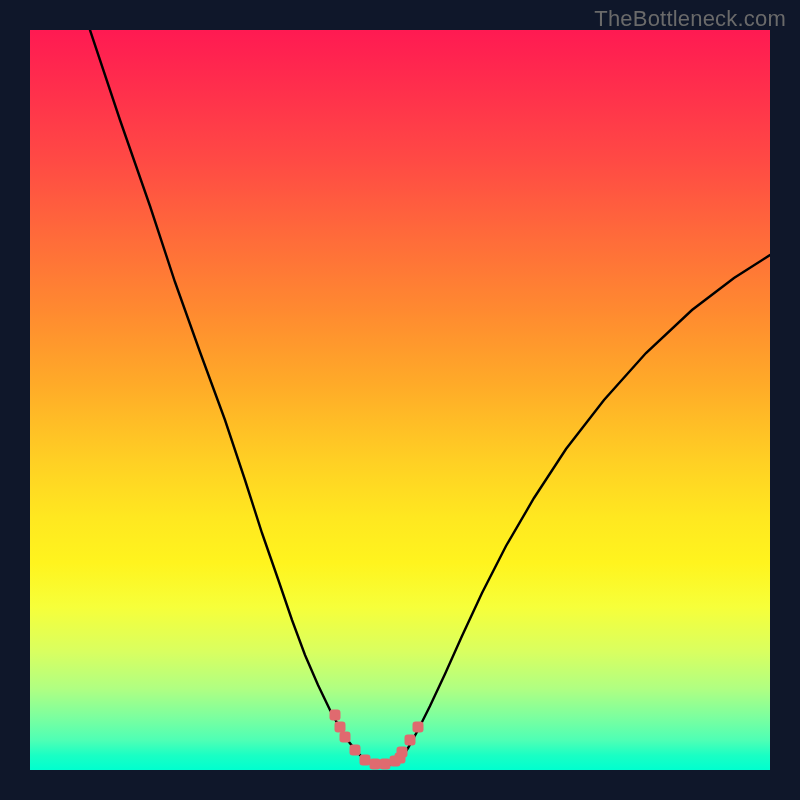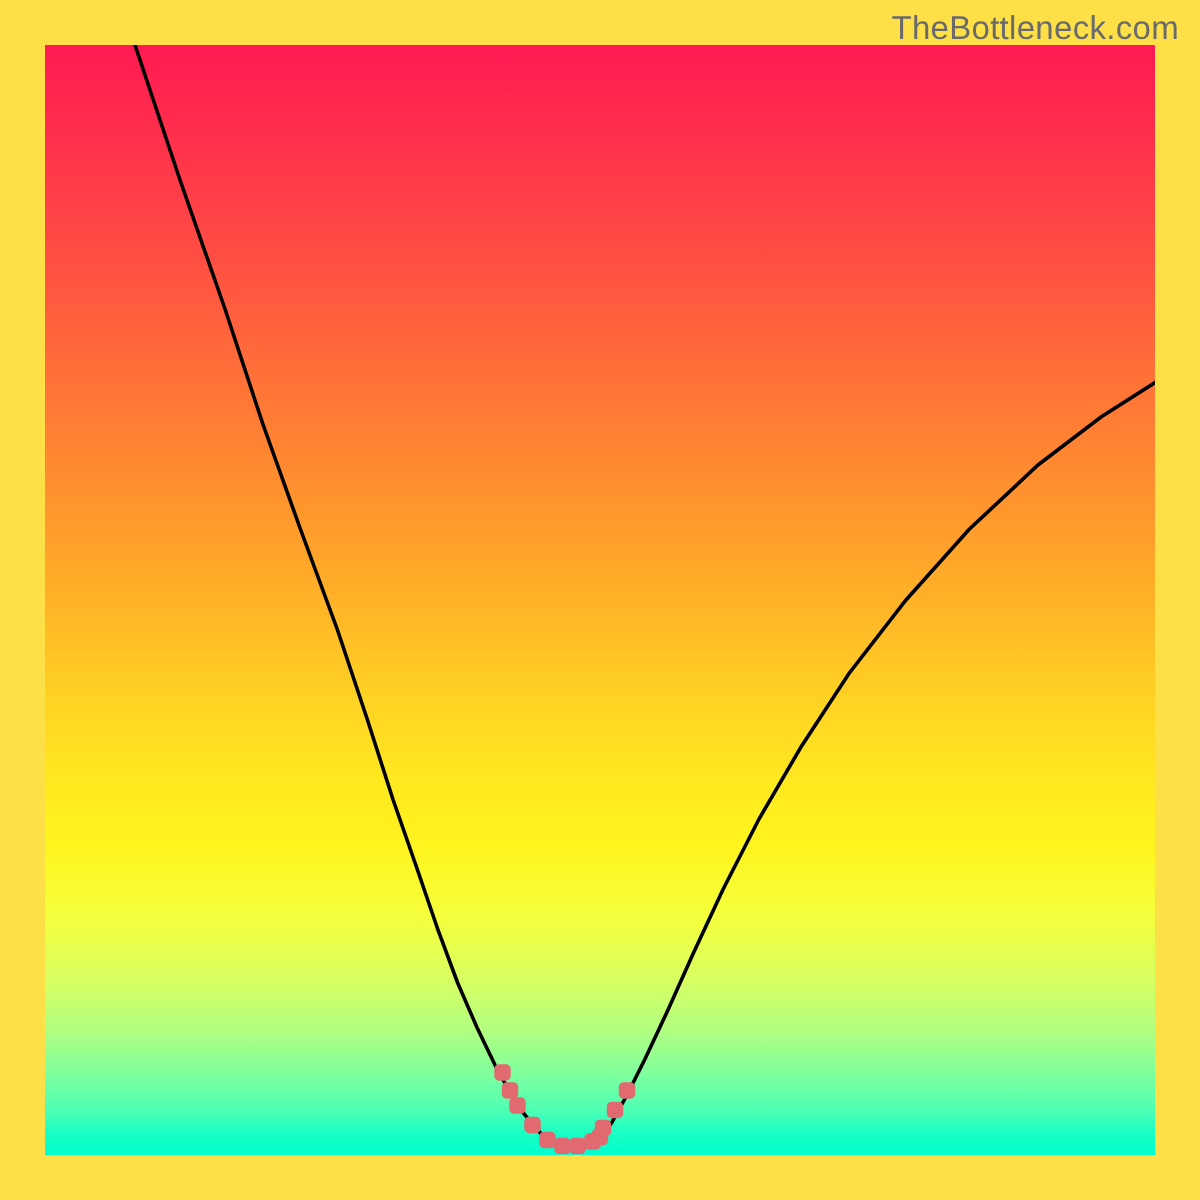--- a/index.html
+++ b/index.html
@@ -8,21 +8,21 @@
     width: 800px;
     height: 800px;
     background: #000;
     overflow: hidden;
     font-family: Arial, Helvetica, sans-serif;
   }
   .frame {
     position: relative;
     width: 800px;
     height: 800px;
-    background: #fde047;
+    background: #0f172a;
     text-decoration: underline;
   }
   .watermark {
     position: absolute;
     top: 6px;
     right: 14px;
     color: #6a6a6a;
     font-size: 22px;
     font-weight: 500;
     letter-spacing: 0.2px;

